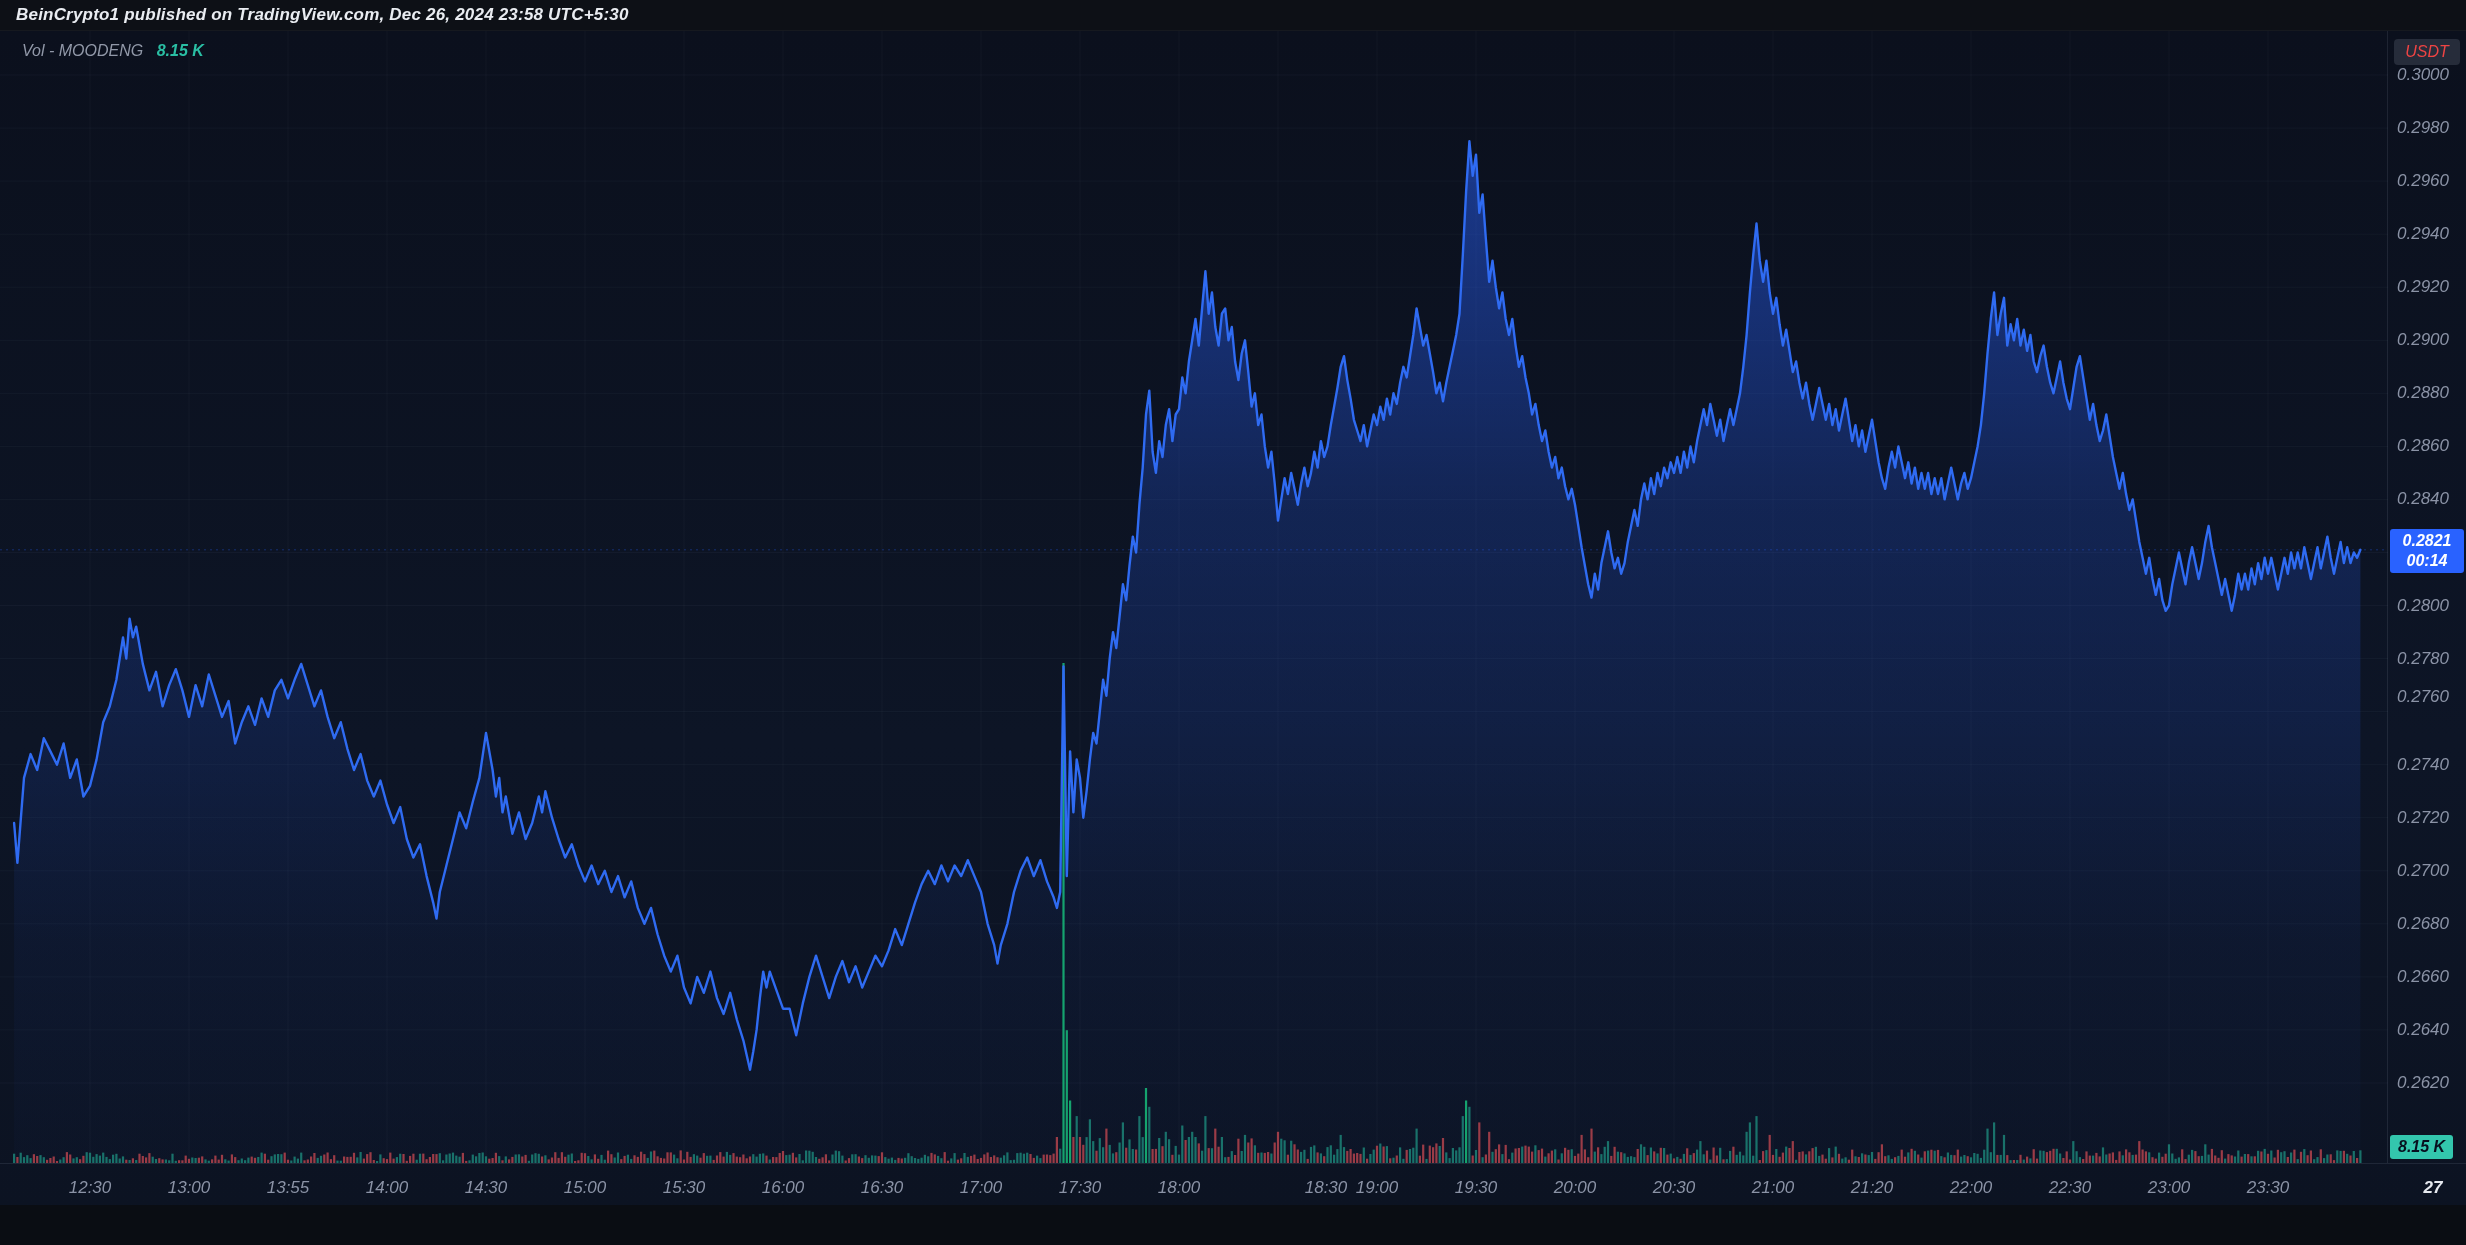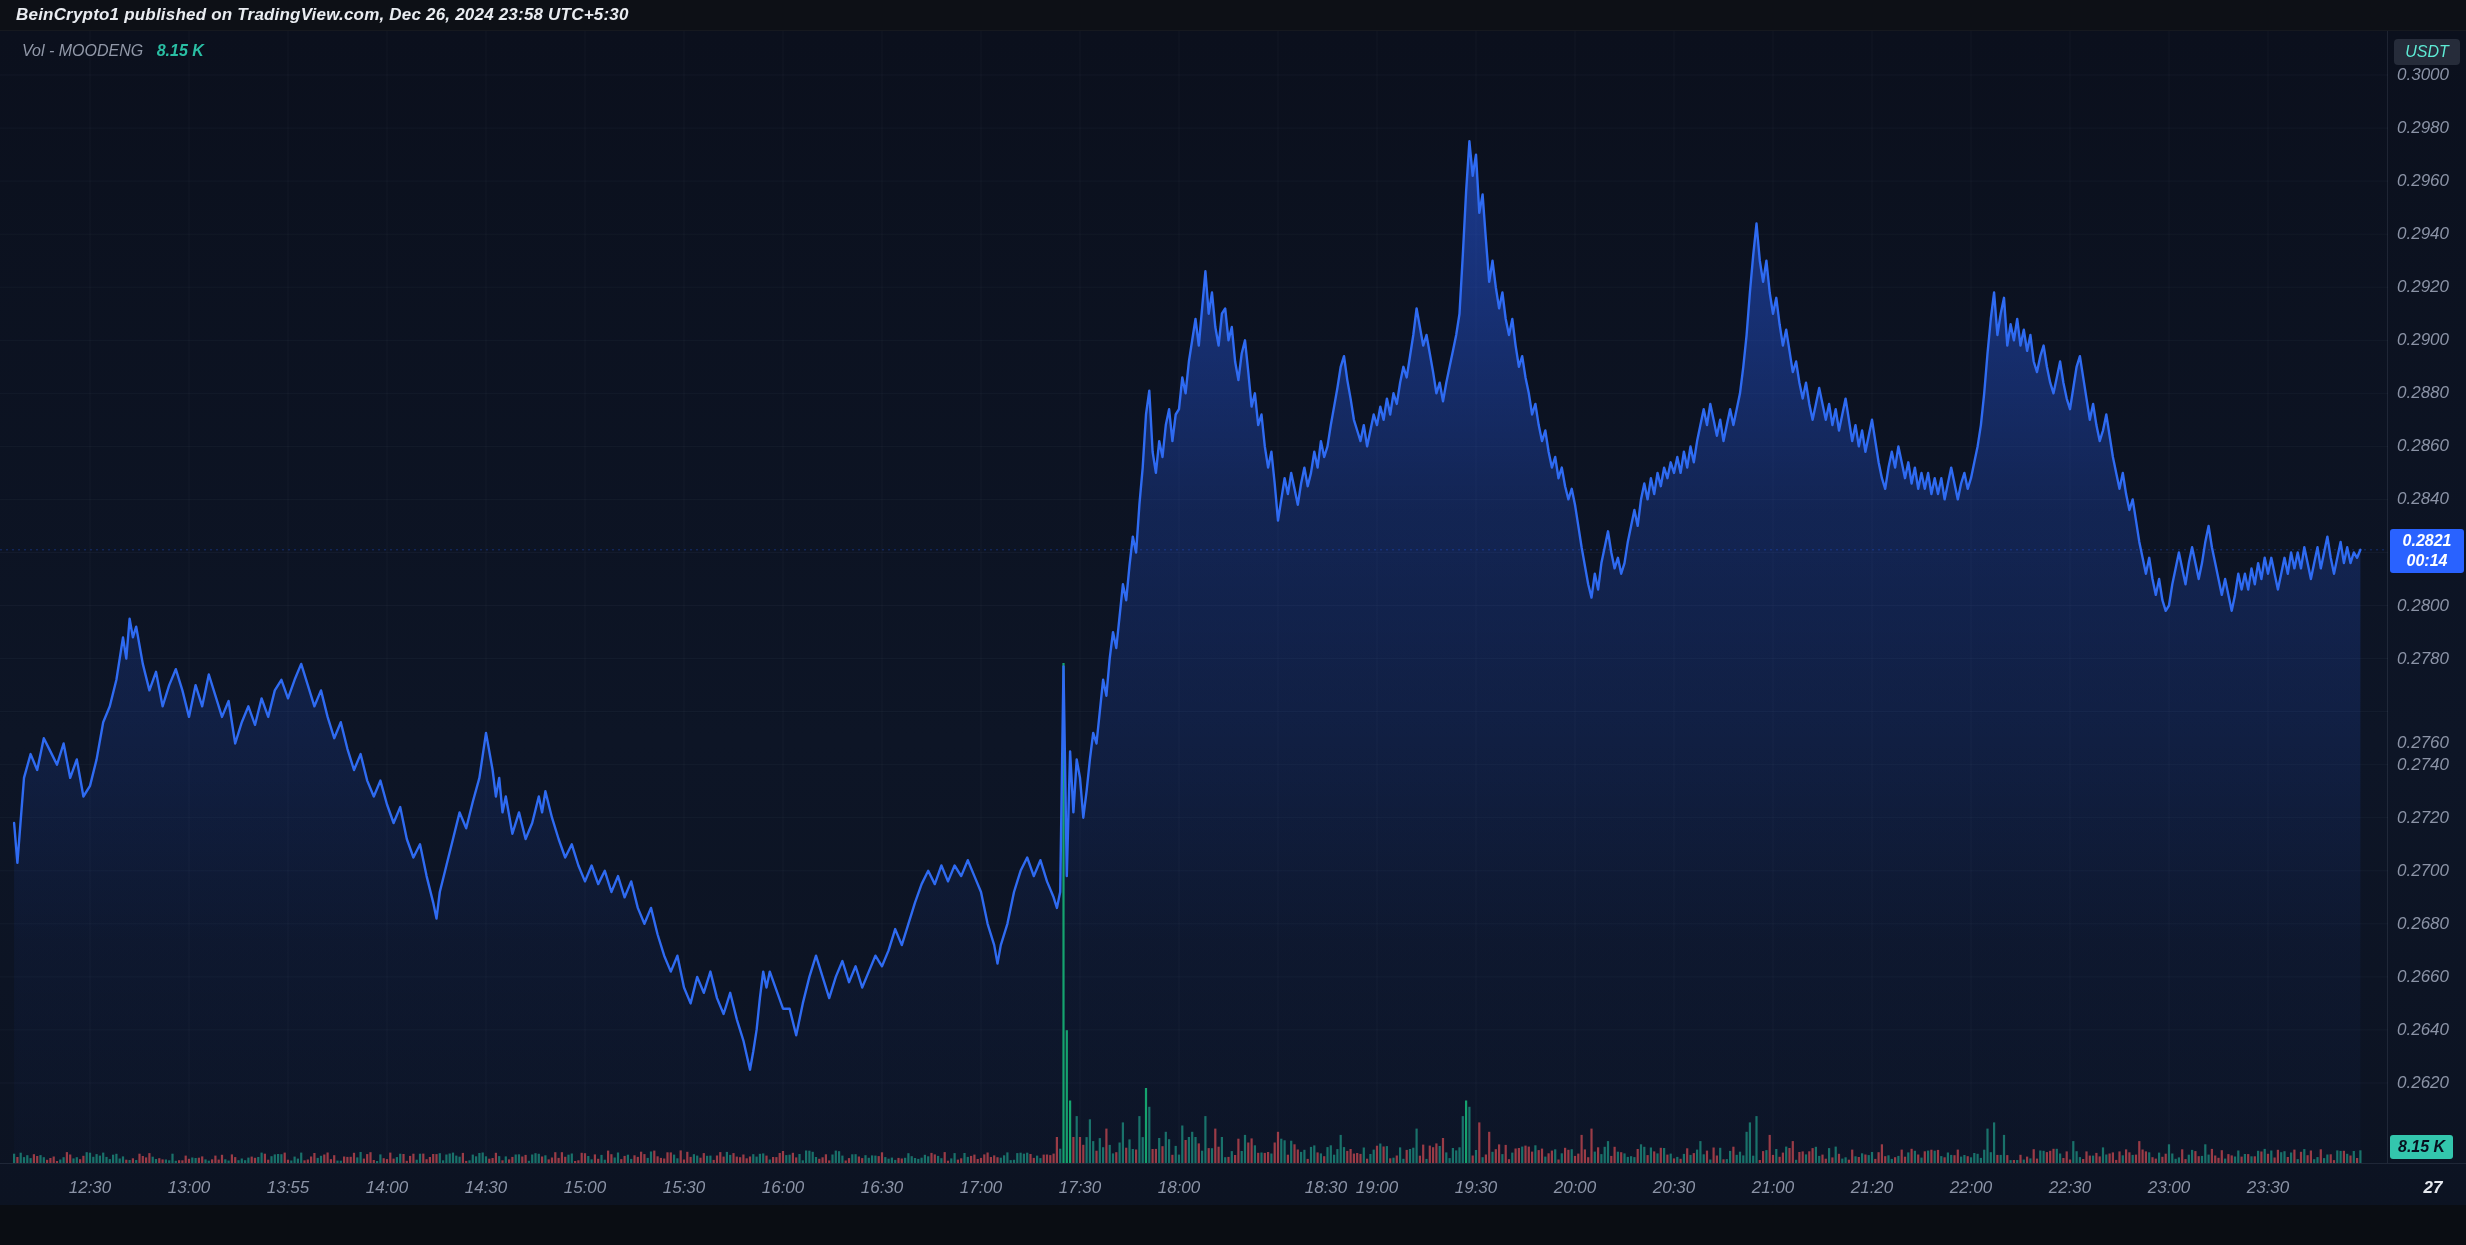--- a/index.html
+++ b/index.html
@@ -23,21 +23,21 @@
   .legend .sym{color:#d7dae1;font-size:18px;}
   .legend .val{font-size:18px;margin-left:13px;}
   .legend-row2{margin-top:1px;font-size:16px;}
   .legend .vlab{color:#9198a8;}
   .legend .vval{margin-left:9px;font-weight:600;}
 
   
   .price-axis{position:absolute;top:0;right:0;width:78px;height:1132px;
               border-left:1px solid rgba(151,161,181,0.14);z-index:3;}
   .ptick{position:absolute;left:9px;transform:translateY(-50%);color:#8b93a6;font-size:17px;white-space:nowrap;}
-  .currency-btn{position:absolute;top:8px;left:6px;right:6px;background:#262c3a;color:#5eead4;
+  .currency-btn{position:absolute;top:8px;left:6px;right:6px;background:#262c3a;color:#ef4444;
                 font-size:16px;text-align:center;border-radius:4px;padding:4px 0;cursor:pointer;}
   .price-badge{position:absolute;left:2px;right:2px;background:#2962ff;color:#ffffff;text-align:center;
                font-size:16px;font-weight:600;line-height:20px;border-radius:3px;padding:2px 0;z-index:5;}
   .vol-badge{position:absolute;left:2px;background:#33c6ad;color:#07101f;font-size:16px;font-weight:700;
              border-radius:3px;padding:3px 8px;z-index:5;white-space:nowrap;}
 
   
   .time-axis{position:absolute;top:1132px;left:0;width:2466px;height:48px;
              border-top:1px solid rgba(151,161,181,0.14);z-index:2;}
   .ttick{position:absolute;top:14px;transform:translateX(-50%);color:#8b93a6;font-size:17px;white-space:nowrap;}
@@ -848,21 +848,21 @@
         <div class="ptick" style="top: 97.1px; color: rgb(139, 147, 166);">0.2980</div>
         <div class="ptick" style="top: 150.1px; color: rgb(139, 147, 166);">0.2960</div>
         <div class="ptick" style="top: 203.2px; color: rgb(139, 147, 166);">0.2940</div>
         <div class="ptick" style="top: 256.2px; color: rgb(139, 147, 166);">0.2920</div>
         <div class="ptick" style="top: 309.3px; color: rgb(139, 147, 166);">0.2900</div>
         <div class="ptick" style="top: 362.3px; color: rgb(139, 147, 166);">0.2880</div>
         <div class="ptick" style="top: 415.4px; color: rgb(139, 147, 166);">0.2860</div>
         <div class="ptick" style="top: 468.4px; color: rgb(139, 147, 166);">0.2840</div>
         <div class="ptick" style="top: 574.5px; color: rgb(139, 147, 166);">0.2800</div>
         <div class="ptick" style="top: 627.6px; color: rgb(139, 147, 166);">0.2780</div>
-        <div class="ptick" style="top: 712px; color: rgb(139, 147, 166);">0.2760</div>
+        <div class="ptick" style="top: 666px; color: rgb(139, 147, 166);">0.2760</div>
         <div class="ptick" style="top: 733.7px; color: rgb(139, 147, 166);">0.2740</div>
         <div class="ptick" style="top: 786.7px; color: rgb(139, 147, 166);">0.2720</div>
         <div class="ptick" style="top: 839.8px; color: rgb(139, 147, 166);">0.2700</div>
         <div class="ptick" style="top: 892.8px; color: rgb(139, 147, 166);">0.2680</div>
         <div class="ptick" style="top: 945.9px; color: rgb(139, 147, 166);">0.2660</div>
         <div class="ptick" style="top: 998.9px; color: rgb(139, 147, 166);">0.2640</div>
         <div class="ptick" style="top: 1052px; color: rgb(139, 147, 166);">0.2620</div>
       </div>
 
     <div class="time-axis">

